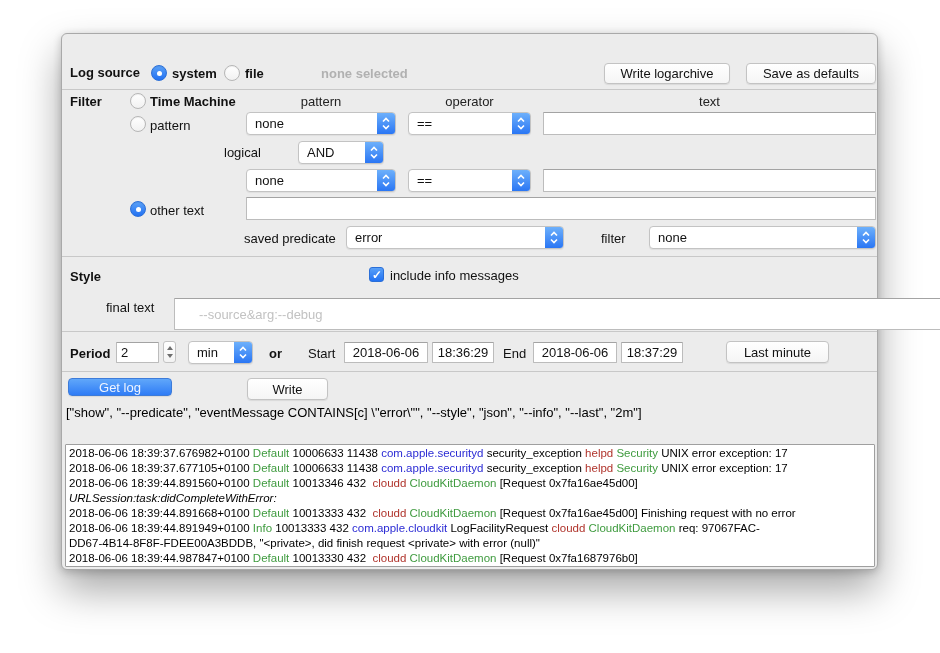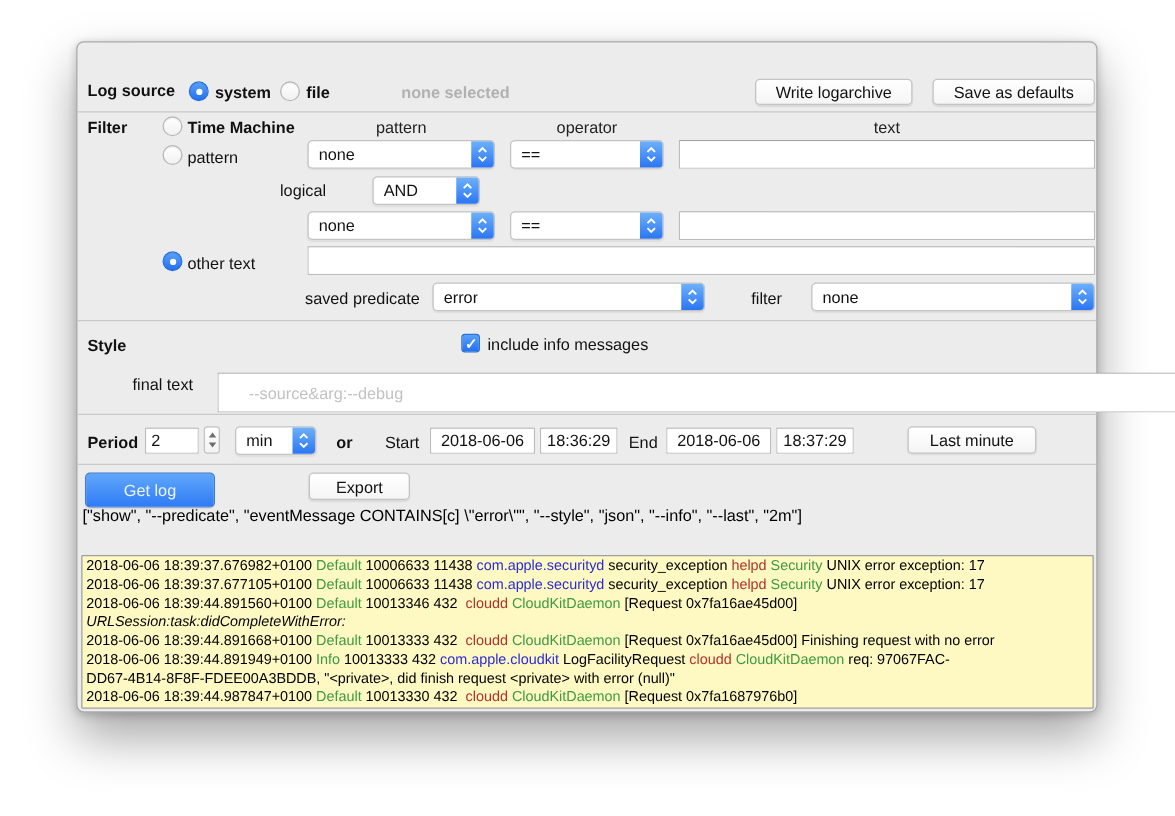--- a/index.html
+++ b/index.html
@@ -45,21 +45,21 @@
   .sel .val { position:absolute; left:8px; top:3px; white-space:nowrap; overflow:hidden; max-width:calc(100% - 26px); }
   .sel .cap { position:absolute; right:0px; top:0px; bottom:0px; width:18px; border-radius:0 3px 3px 0;
     background:linear-gradient(#6db0fb,#2a76f4); display:flex; align-items:center; justify-content:center; }
   .mini-stepper { position:absolute; width:13px; height:22px; background:linear-gradient(#fff,#f3f3f3);
     border:1px solid #c3c3c3; border-radius:3px; }
   .mini-stepper::before { content:""; position:absolute; left:3px; top:4px; border-left:3px solid transparent;
     border-right:3px solid transparent; border-bottom:4px solid #6e6e6e; }
   .mini-stepper::after { content:""; position:absolute; left:3px; bottom:4px; border-left:3px solid transparent;
     border-right:3px solid transparent; border-top:4px solid #6e6e6e; }
   .cmdline { position:absolute; left:4px; top:371px; font-size:13px; color:#000; white-space:nowrap; }
-  .logbox { position:absolute; left:3px; top:410px; width:810px; height:123px; background:#fef9c3;
+  .logbox { position:absolute; left:3px; top:410px; width:810px; height:123px; background:#ffffff;
     border:1px solid #9f9f9f; border-radius:1px; padding:1px 3px; overflow:hidden; }
   .log-line { font-size:11.5px; line-height:15px; white-space:pre; color:#000; }
 </style>
 </head>
 <body>
 
 <div class="window">
 
 
   <div class="lbl b" style="left:8px;top:31px;">Log source</div>
@@ -186,22 +186,22 @@
   <div class="lbl" style="left:246px;top:312px;">Start</div>
   <input class="field ctr" style="left: 282px; top: 308px; width: 84px; height: 21px;" value="2018-06-06">
   <input class="field ctr" style="left: 370px; top: 308px; width: 62px; height: 21px;" value="18:36:29">
   <div class="lbl" style="left:441px;top:312px;">End</div>
   <input class="field ctr" style="left: 471px; top: 308px; width: 84px; height: 21px;" value="2018-06-06">
   <input class="field ctr" style="left: 559px; top: 308px; width: 62px; height: 21px;" value="18:37:29">
   <div class="btn" style="left:664px;top:307px;width:103px;height:22px;">Last minute</div>
 
   <div class="sep" style="top:337px;"></div>
 
-  <div class="btn primary" style="left:6px;top:344px;width:104px;height:28px;">Get log</div>
-  <div class="btn" style="left:185px;top:344px;width:81px;height:22px;">Export</div>
+  <div class="btn primary" style="left:6px;top:344px;width:104px;height:18px;">Get log</div>
+  <div class="btn" style="left:185px;top:344px;width:81px;height:22px;">Write</div>
 
   <div class="cmdline">["show", "--predicate", "eventMessage CONTAINS[c] \"error\"", "--style", "json", "--info", "--last", "2m"]</div>
 
   <div class="logbox">
       <div class="log-line"><span style="color: rgb(0, 0, 0);">2018-06-06 18:39:37.676982+0100 </span><span style="color: rgb(63, 155, 63);">Default</span><span style="color: rgb(0, 0, 0);"> 10006633 11438 </span><span style="color: rgb(43, 43, 212);">com.apple.securityd</span><span style="color: rgb(0, 0, 0);"> security_exception </span><span style="color: rgb(176, 52, 44);">helpd</span><span style="color: rgb(0, 0, 0);"> </span><span style="color: rgb(63, 155, 63);">Security</span><span style="color: rgb(0, 0, 0);"> UNIX error exception: 17</span></div>
       <div class="log-line"><span style="color: rgb(0, 0, 0);">2018-06-06 18:39:37.677105+0100 </span><span style="color: rgb(63, 155, 63);">Default</span><span style="color: rgb(0, 0, 0);"> 10006633 11438 </span><span style="color: rgb(43, 43, 212);">com.apple.securityd</span><span style="color: rgb(0, 0, 0);"> security_exception </span><span style="color: rgb(176, 52, 44);">helpd</span><span style="color: rgb(0, 0, 0);"> </span><span style="color: rgb(63, 155, 63);">Security</span><span style="color: rgb(0, 0, 0);"> UNIX error exception: 17</span></div>
       <div class="log-line"><span style="color: rgb(0, 0, 0);">2018-06-06 18:39:44.891560+0100 </span><span style="color: rgb(63, 155, 63);">Default</span><span style="color: rgb(0, 0, 0);"> 10013346 432  </span><span style="color: rgb(176, 52, 44);">cloudd</span><span style="color: rgb(0, 0, 0);"> </span><span style="color: rgb(63, 155, 63);">CloudKitDaemon</span><span style="color: rgb(0, 0, 0);"> [Request 0x7fa16ae45d00]</span></div>
       <div class="log-line"><span style="color: rgb(0, 0, 0); font-style: italic;">URLSession:task:didCompleteWithError:</span></div>
       <div class="log-line"><span style="color: rgb(0, 0, 0);">2018-06-06 18:39:44.891668+0100 </span><span style="color: rgb(63, 155, 63);">Default</span><span style="color: rgb(0, 0, 0);"> 10013333 432  </span><span style="color: rgb(176, 52, 44);">cloudd</span><span style="color: rgb(0, 0, 0);"> </span><span style="color: rgb(63, 155, 63);">CloudKitDaemon</span><span style="color: rgb(0, 0, 0);"> [Request 0x7fa16ae45d00] Finishing request with no error</span></div>
       <div class="log-line"><span style="color: rgb(0, 0, 0);">2018-06-06 18:39:44.891949+0100 </span><span style="color: rgb(63, 155, 63);">Info</span><span style="color: rgb(0, 0, 0);"> 10013333 432 </span><span style="color: rgb(43, 43, 212);">com.apple.cloudkit</span><span style="color: rgb(0, 0, 0);"> LogFacilityRequest </span><span style="color: rgb(176, 52, 44);">cloudd</span><span style="color: rgb(0, 0, 0);"> </span><span style="color: rgb(63, 155, 63);">CloudKitDaemon</span><span style="color: rgb(0, 0, 0);"> req: 97067FAC-</span></div>

